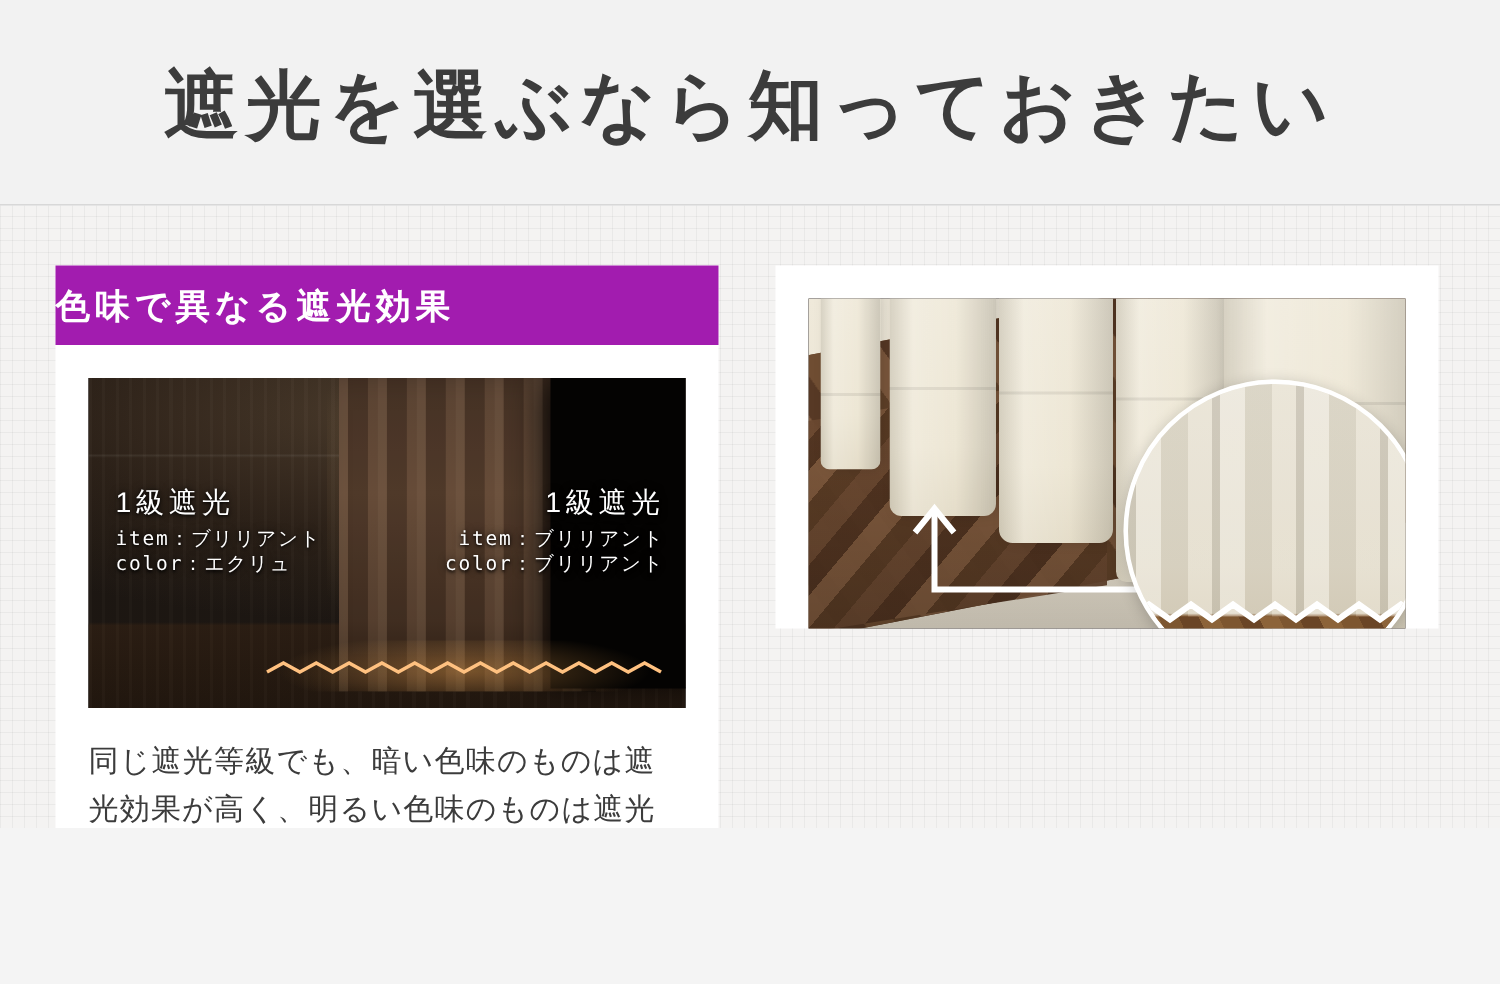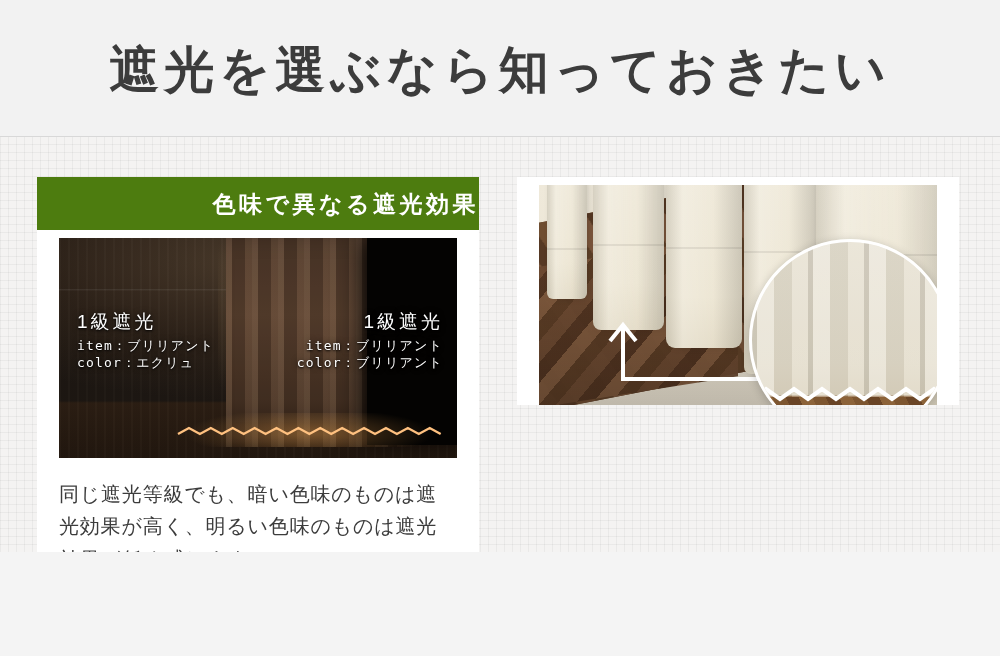--- a/index.html
+++ b/index.html
@@ -54,37 +54,37 @@
     position: absolute;
     top: 177px;
     width: 442px;
     background: #ffffff;
   }
   #card-left  { left: 37px; }
   #card-right { left: 517px; }
 
   .card-header {
     height: 53px;
-    background: #4d7c0f;
+    background: #a21caf;
     display: flex;
     align-items: center;
-    justify-content: flex-end;
+    justify-content: flex-start;
   }
   .card-header-text {
     color: #ffffff;
     font-size: 23px;
     font-weight: bold;
     letter-spacing: 3.5px;
     line-height: 1;
     white-space: nowrap;
     margin-top: 1px;
   }
 
   .photo-wrap {
-    margin: 8px 22px 0 22px;
+    margin: 22px 22px 0 22px;
     width: 398px;
     height: 220px;
     position: relative;
     overflow: hidden;
     background: #1a1512;
   }
 
   .card-body {
     padding: 20px 22px 30px 22px;
   }

